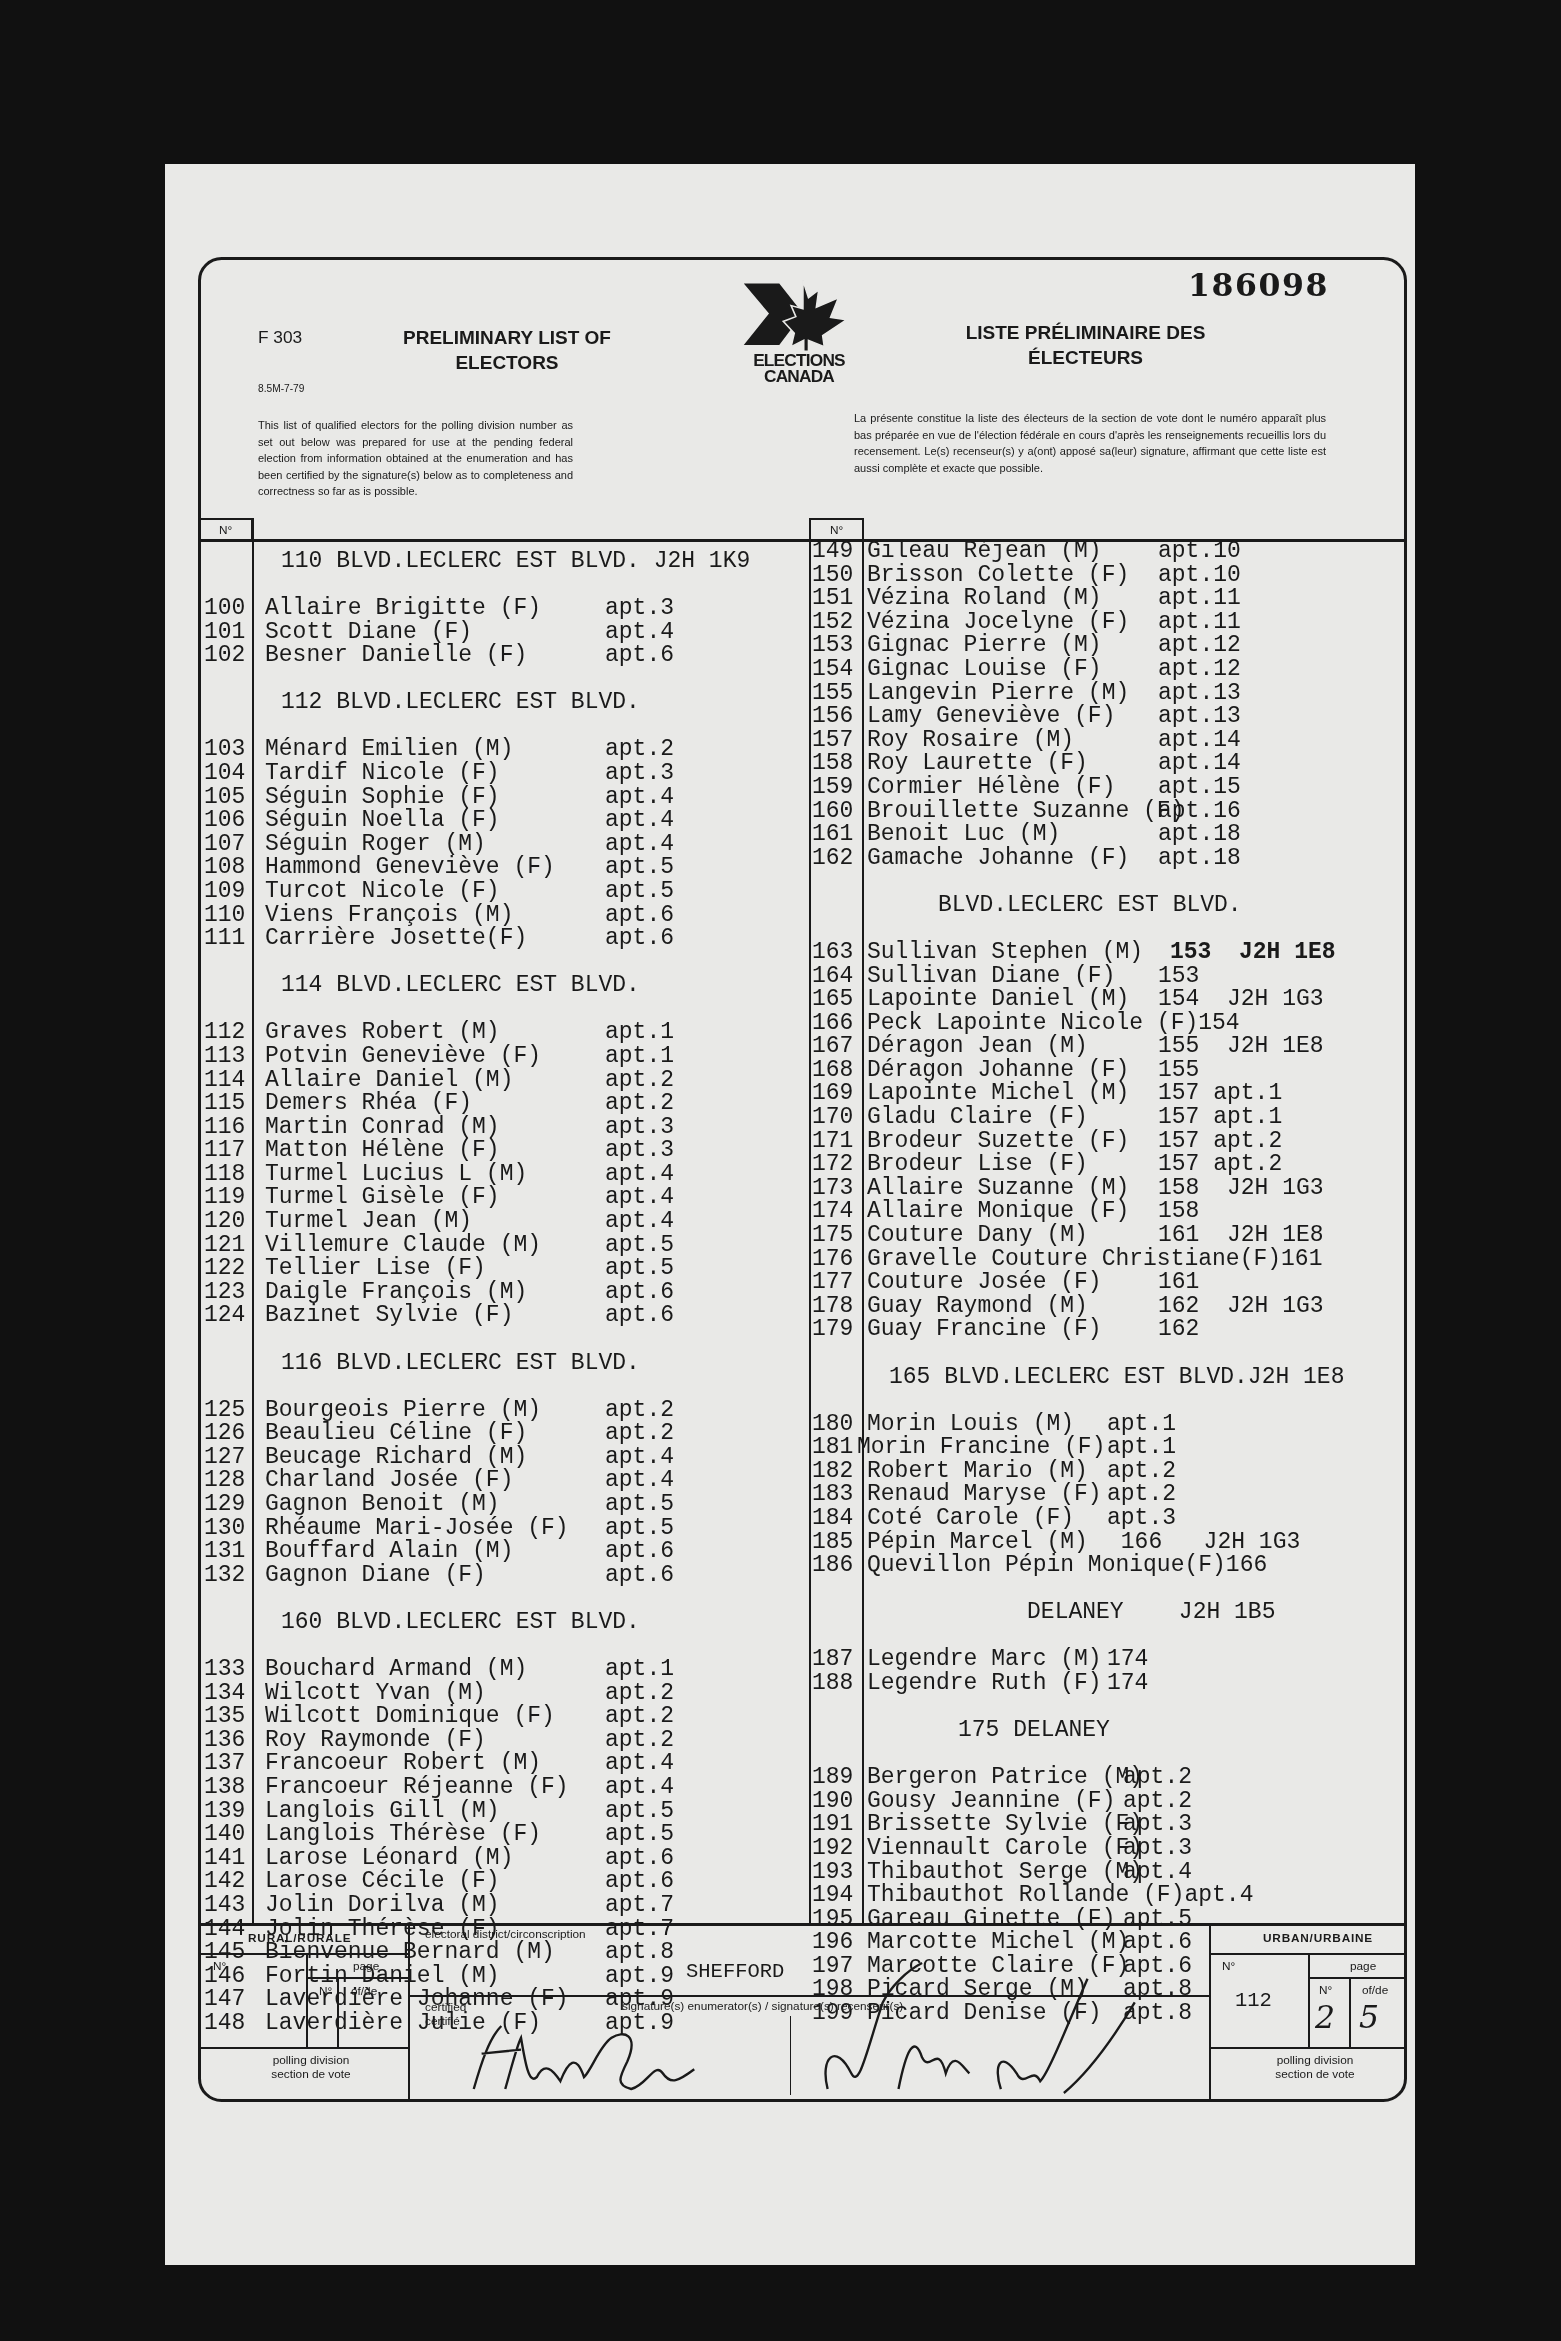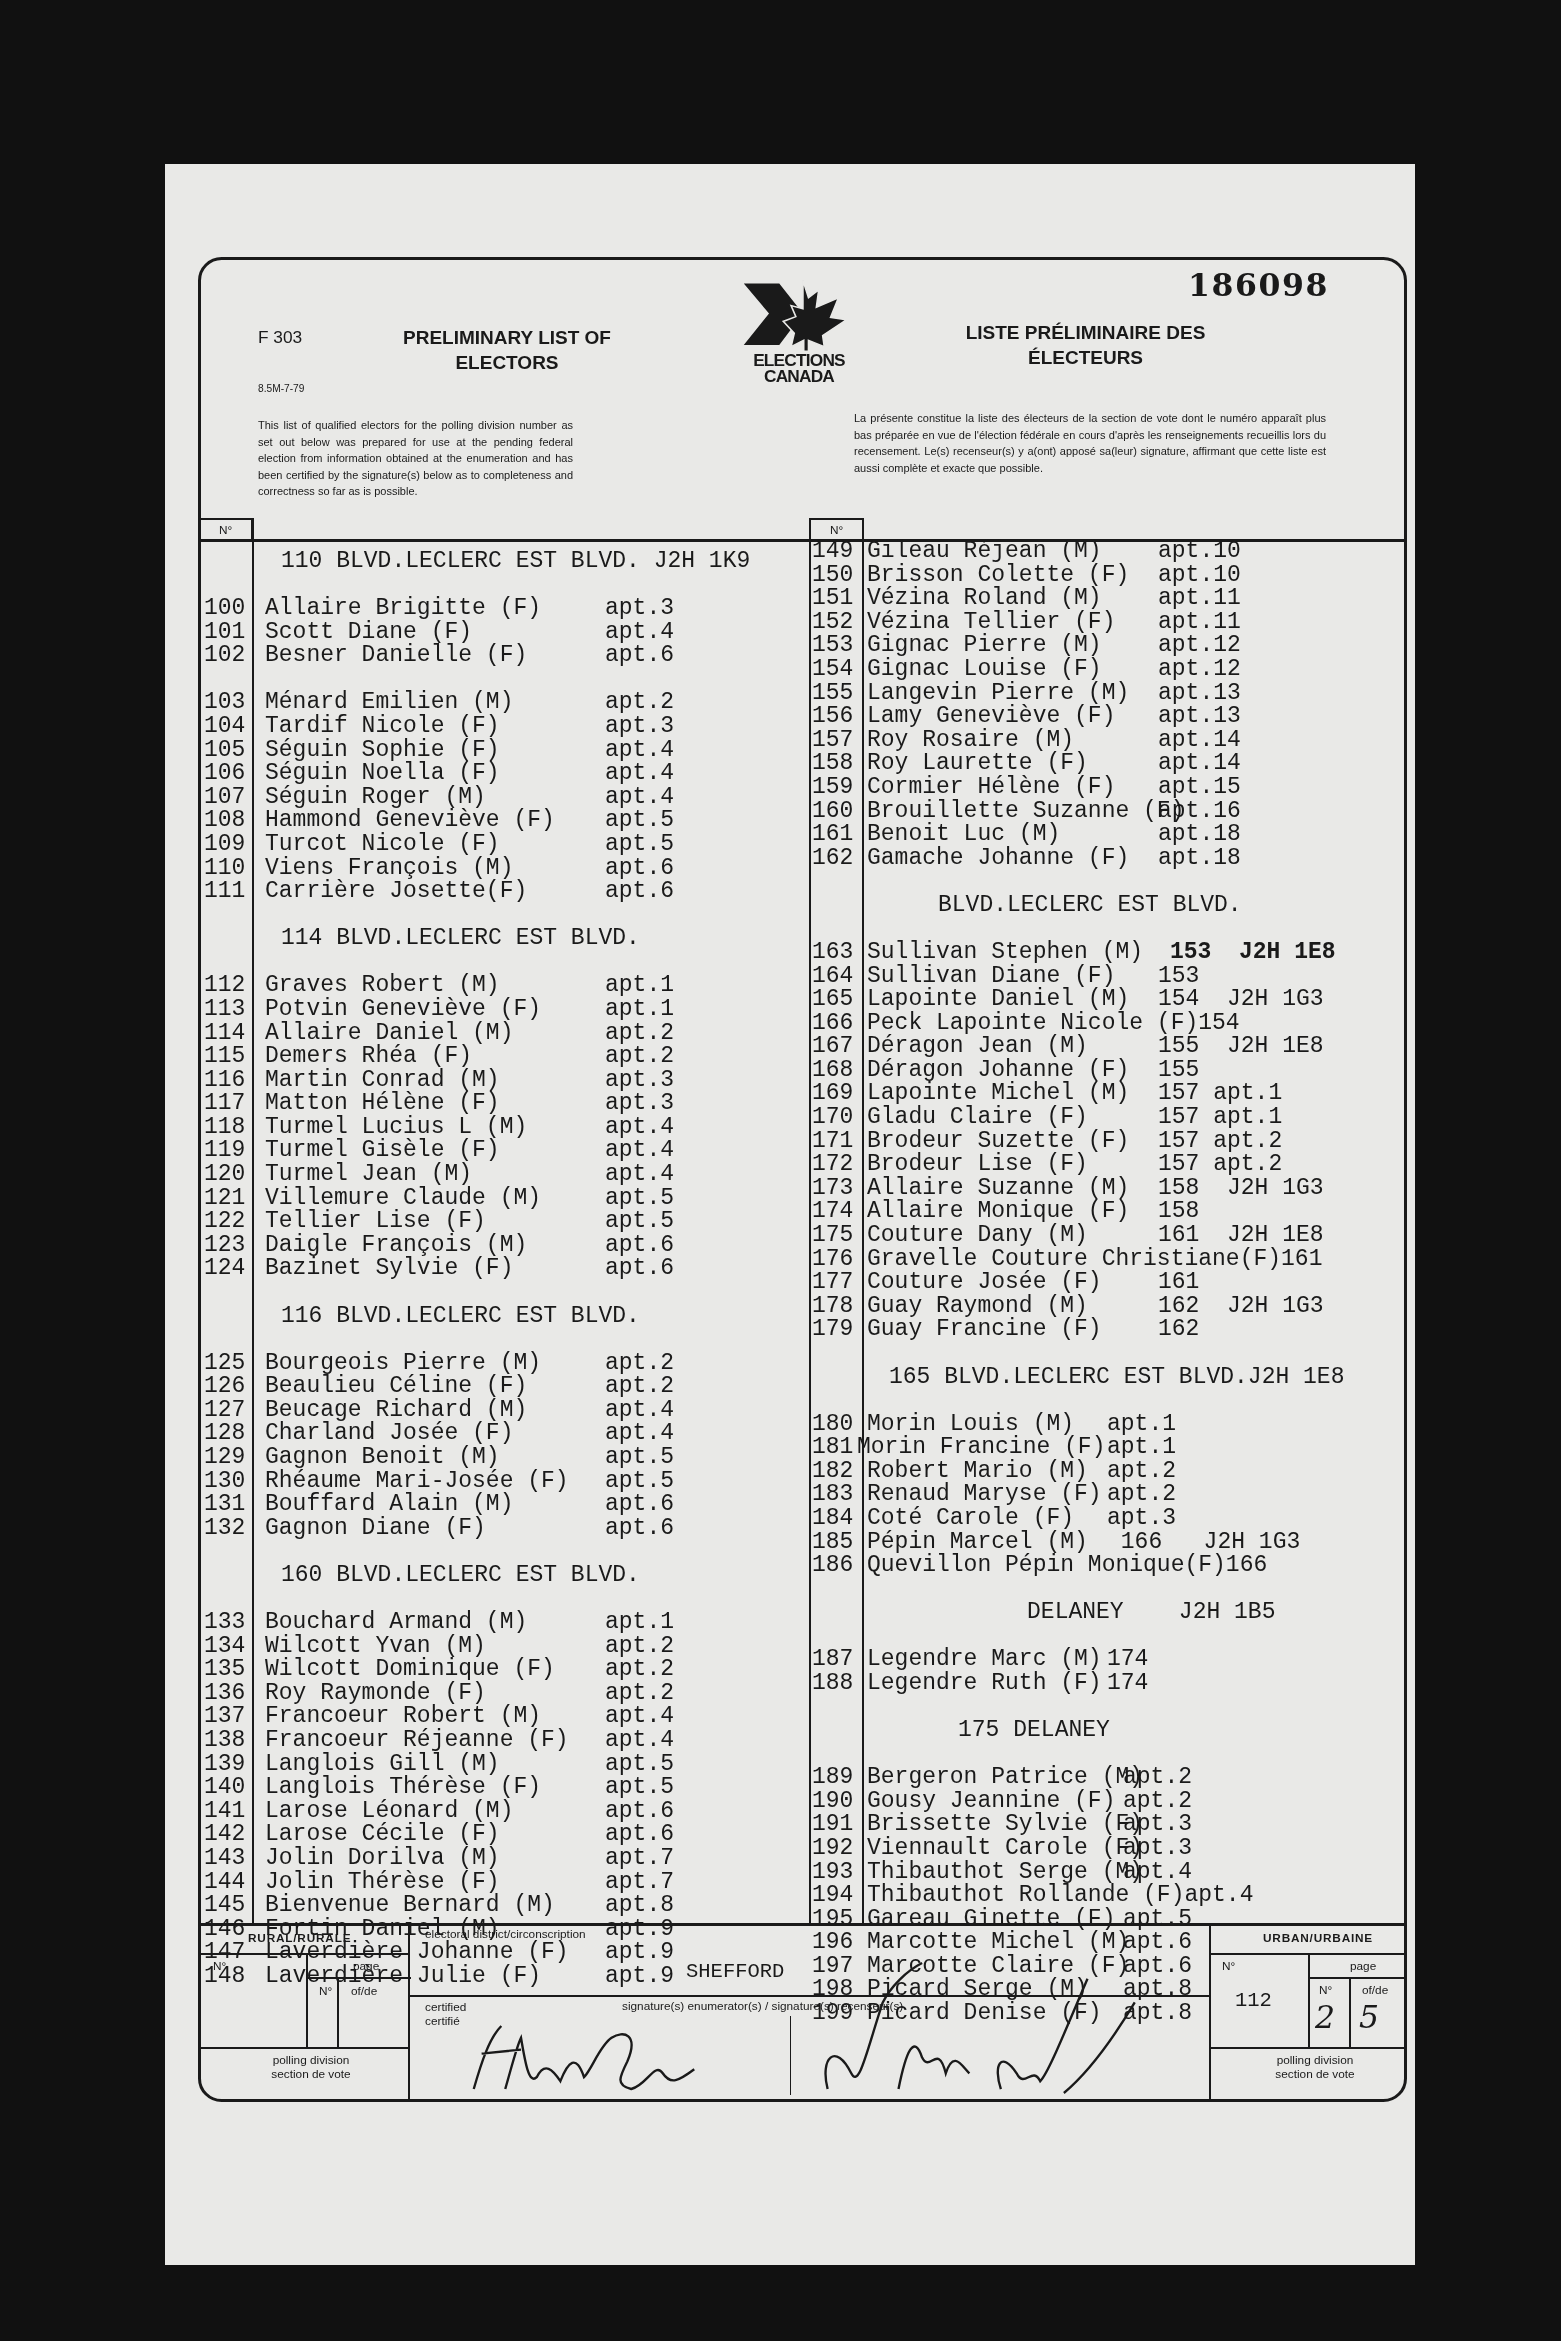--- a/index.html
+++ b/index.html
@@ -90,20 +90,21 @@
   <div class="vline" style="left:87px; top:354px; height:1405px;"></div>
   <div class="vline" style="left:644px; top:354px; height:1405px;"></div>
   <div class="vline" style="left:697px; top:354px; height:1405px;"></div>
 
   <div class="col" id="left-col" style="left:39px; top:386px; width:598px;">
       <div class="section"><span style="position: absolute; left: 77px;">110 BLVD.LECLERC EST BLVD. J2H 1K9</span></div>
       <div class="row"><span class="num">100</span><span class="name">Allaire Brigitte (F)</span><span class="addr" style="left: 401px;">apt.3</span></div>
       <div class="row"><span class="num">101</span><span class="name">Scott Diane (F)</span><span class="addr" style="left: 401px;">apt.4</span></div>
       <div class="row"><span class="num">102</span><span class="name">Besner Danielle (F)</span><span class="addr" style="left: 401px;">apt.6</span></div>
       <div class="section spacer"></div>
+      <div class="section"><span style="position: absolute; left: 77px;">112 BLVD.LECLERC EST BLVD.</span></div>
       <div class="row"><span class="num">103</span><span class="name">Ménard Emilien (M)</span><span class="addr" style="left: 401px;">apt.2</span></div>
       <div class="row"><span class="num">104</span><span class="name">Tardif Nicole (F)</span><span class="addr" style="left: 401px;">apt.3</span></div>
       <div class="row"><span class="num">105</span><span class="name">Séguin Sophie (F)</span><span class="addr" style="left: 401px;">apt.4</span></div>
       <div class="row"><span class="num">106</span><span class="name">Séguin Noella (F)</span><span class="addr" style="left: 401px;">apt.4</span></div>
       <div class="row"><span class="num">107</span><span class="name">Séguin Roger (M)</span><span class="addr" style="left: 401px;">apt.4</span></div>
       <div class="row"><span class="num">108</span><span class="name">Hammond Geneviève (F)</span><span class="addr" style="left: 401px;">apt.5</span></div>
       <div class="row"><span class="num">109</span><span class="name">Turcot Nicole (F)</span><span class="addr" style="left: 401px;">apt.5</span></div>
       <div class="row"><span class="num">110</span><span class="name">Viens François (M)</span><span class="addr" style="left: 401px;">apt.6</span></div>
       <div class="row"><span class="num">111</span><span class="name">Carrière Josette(F)</span><span class="addr" style="left: 401px;">apt.6</span></div>
       <div class="section spacer"></div>
@@ -147,21 +148,21 @@
       <div class="row"><span class="num">144</span><span class="name">Jolin Thérèse (F)</span><span class="addr" style="left: 401px;">apt.7</span></div>
       <div class="row"><span class="num">145</span><span class="name">Bienvenue Bernard (M)</span><span class="addr" style="left: 401px;">apt.8</span></div>
       <div class="row"><span class="num">146</span><span class="name">Fortin Daniel (M)</span><span class="addr" style="left: 401px;">apt.9</span></div>
       <div class="row"><span class="num">147</span><span class="name">Laverdière Johanne (F)</span><span class="addr" style="left: 401px;">apt.9</span></div>
       <div class="row"><span class="num">148</span><span class="name">Laverdière Julie (F)</span><span class="addr" style="left: 401px;">apt.9</span></div>
     </div>
   <div class="col" id="right-col" style="left:647px; top:376px; width:590px;">
       <div class="row"><span class="num">149</span><span class="name" style="left: 55px;">Gileau Réjean (M)</span><span class="addr" style="left: 346px;">apt.10</span></div>
       <div class="row"><span class="num">150</span><span class="name" style="left: 55px;">Brisson Colette (F)</span><span class="addr" style="left: 346px;">apt.10</span></div>
       <div class="row"><span class="num">151</span><span class="name" style="left: 55px;">Vézina Roland (M)</span><span class="addr" style="left: 346px;">apt.11</span></div>
-      <div class="row"><span class="num">152</span><span class="name" style="left: 55px;">Vézina Tellier (F)</span><span class="addr" style="left: 346px;">apt.11</span></div>
+      <div class="row"><span class="num">152</span><span class="name" style="left: 55px;">Vézina Jocelyne (F)</span><span class="addr" style="left: 346px;">apt.11</span></div>
       <div class="row"><span class="num">153</span><span class="name" style="left: 55px;">Gignac Pierre (M)</span><span class="addr" style="left: 346px;">apt.12</span></div>
       <div class="row"><span class="num">154</span><span class="name" style="left: 55px;">Gignac Louise (F)</span><span class="addr" style="left: 346px;">apt.12</span></div>
       <div class="row"><span class="num">155</span><span class="name" style="left: 55px;">Langevin Pierre (M)</span><span class="addr" style="left: 346px;">apt.13</span></div>
       <div class="row"><span class="num">156</span><span class="name" style="left: 55px;">Lamy Geneviève (F)</span><span class="addr" style="left: 346px;">apt.13</span></div>
       <div class="row"><span class="num">157</span><span class="name" style="left: 55px;">Roy Rosaire (M)</span><span class="addr" style="left: 346px;">apt.14</span></div>
       <div class="row"><span class="num">158</span><span class="name" style="left: 55px;">Roy Laurette (F)</span><span class="addr" style="left: 346px;">apt.14</span></div>
       <div class="row"><span class="num">159</span><span class="name" style="left: 55px;">Cormier Hélène (F)</span><span class="addr" style="left: 346px;">apt.15</span></div>
       <div class="row"><span class="num">160</span><span class="name" style="left: 55px;">Brouillette Suzanne (F)</span><span class="addr" style="left: 346px;">apt.16</span></div>
       <div class="row"><span class="num">161</span><span class="name" style="left: 55px;">Benoit Luc (M)</span><span class="addr" style="left: 346px;">apt.18</span></div>
       <div class="row"><span class="num">162</span><span class="name" style="left: 55px;">Gamache Johanne (F)</span><span class="addr" style="left: 346px;">apt.18</span></div>

